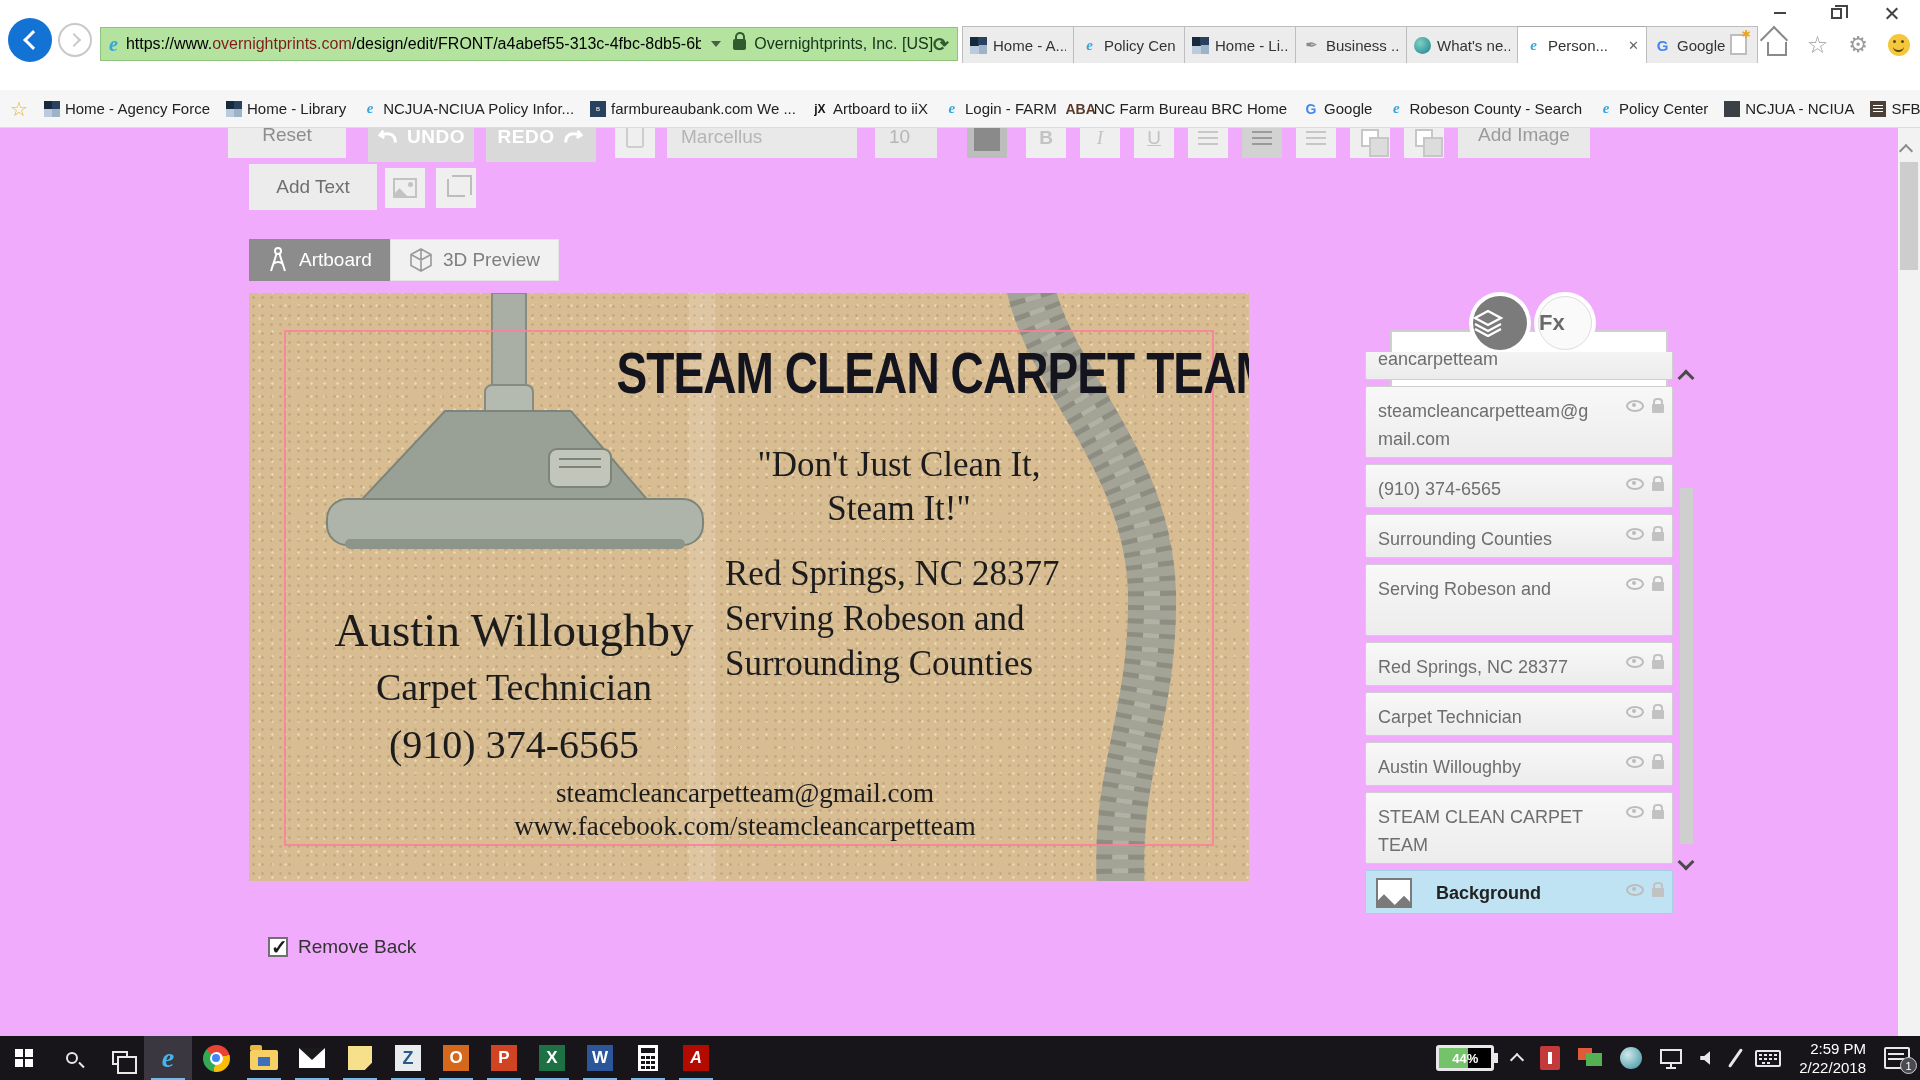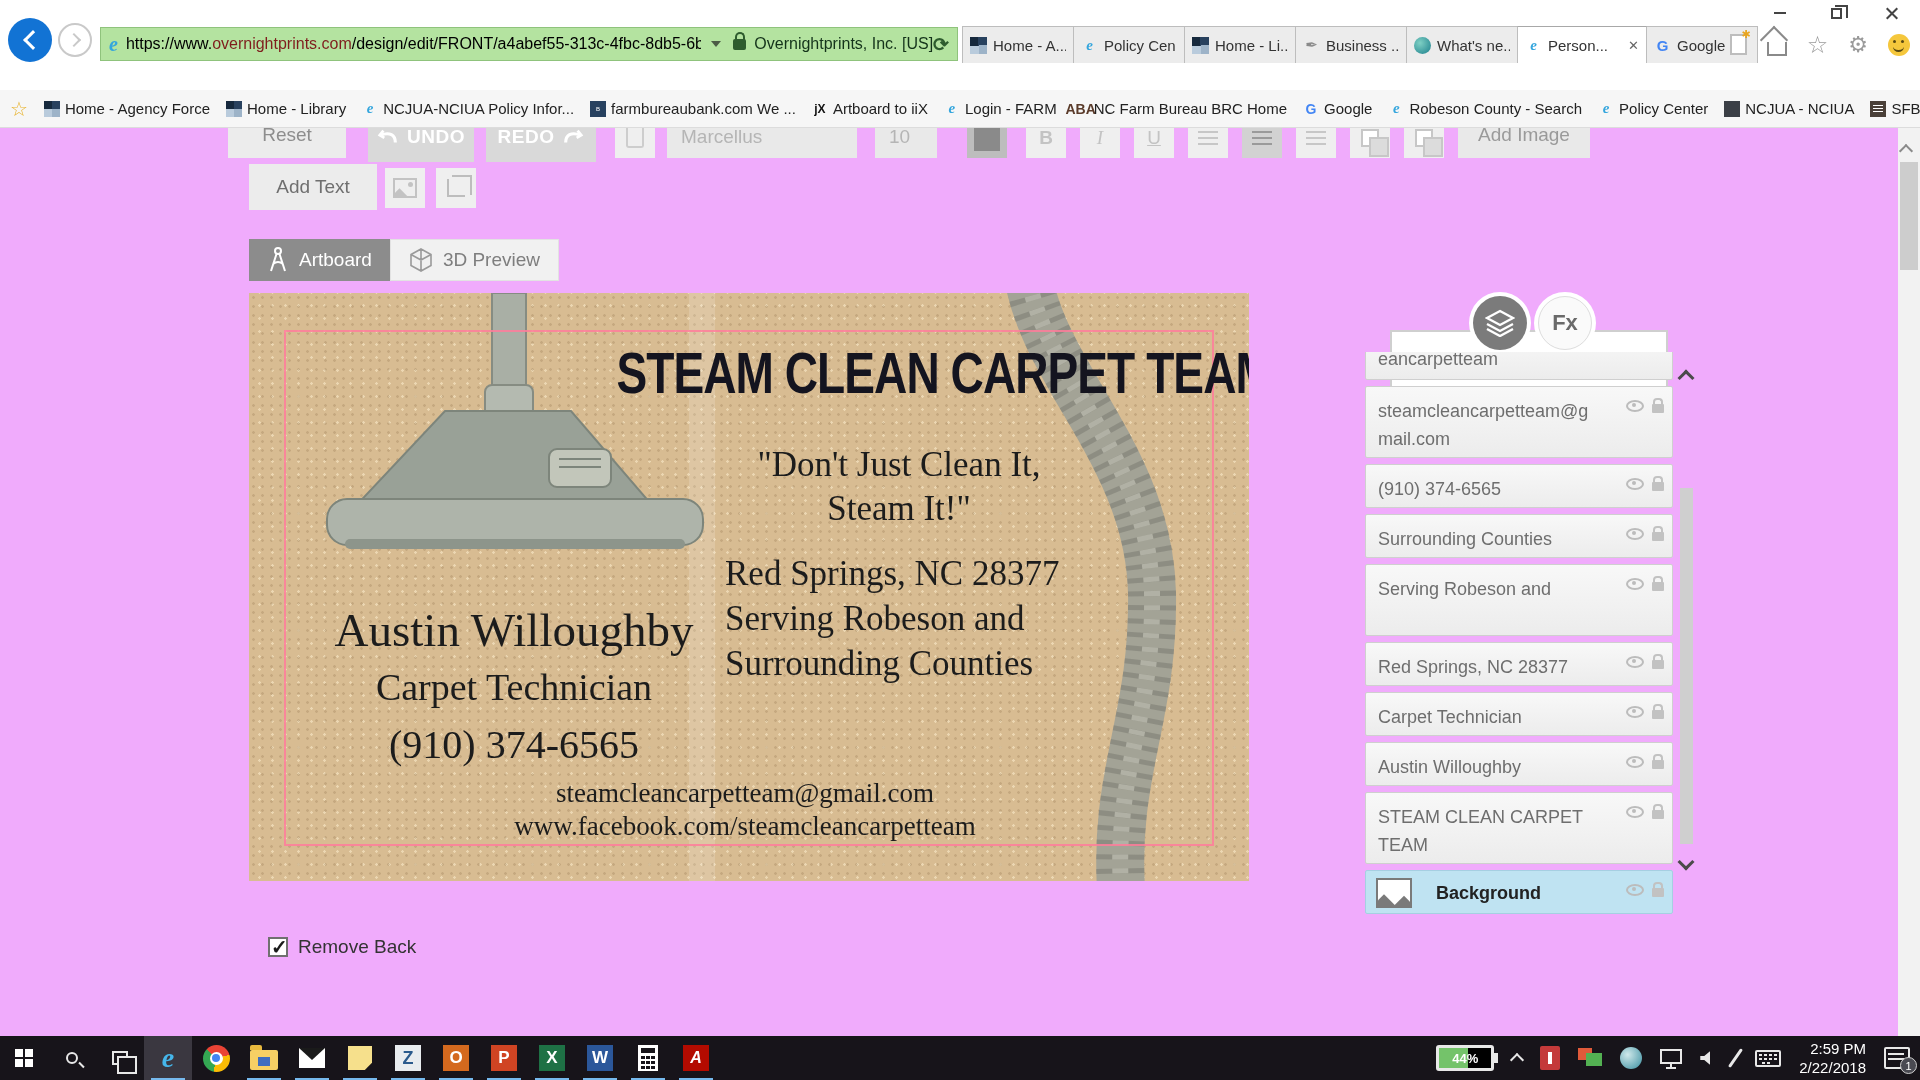--- a/index.html
+++ b/index.html
@@ -117,21 +117,21 @@
   .serif{font-family:"Liberation Serif",serif;color:#1c1c1c;}
   .ct-quote{left:400px;top:150px;width:500px;text-align:center;font-size:35px;line-height:44px;}
   .ct-right{left:476px;top:258px;width:420px;font-size:35px;line-height:45px;}
   .ct-name{left:20px;top:310px;width:490px;text-align:center;font-size:47px;}
   .ct-job{left:20px;top:372px;width:490px;text-align:center;font-size:38px;}
   .ct-phone{left:20px;top:428px;width:490px;text-align:center;font-size:40px;}
   .ct-mail{left:246px;top:484px;width:500px;text-align:center;font-size:27px;line-height:33px;}
 
   
   .circlebox{position:absolute;left:1390px;top:202px;width:278px;height:56px;border:2px solid #cfcfcf;border-bottom:none;background:#fff;}
-  .circ{position:absolute;width:54px;height:54px;border-radius:50%;display:flex;align-items:center;justify-content:center;}
+  .circ{position:absolute;width:54px;height:54px;border-radius:50%;display:flex;align-items:center;}
   .circ-layers{left:1473px;top:168px;background:#7b7b7b;box-shadow:0 0 0 4px #fff;}
   .circ-fx{left:1538px;top:168px;background:#fafafa;border:1px solid #ddd;color:#6a6a6a;font-weight:bold;font-size:22px;box-shadow:0 0 0 4px #fff;}
   .layers-list{position:absolute;left:1365px;top:224px;width:308px;height:566px;overflow:hidden;}
   .litem{position:relative;margin-bottom:6px;height:44px;border:1px solid #cfcfcf;border-radius:2px;
          background:linear-gradient(#f8f8f8,#ececec);color:#6e6e6e;font-size:18px;}
   .litem .llabel{position:absolute;left:12px;top:10px;width:212px;word-break:break-all;line-height:28px;}
   .litem.tall{height:72px;}
   .litem.first{height:44px;margin-top:-16px;}
   .litem.first .llabel{top:auto;bottom:6px;}
   .litem.selected{background:#bfe3f2;border-color:#a6cfe2;color:#222;font-weight:bold;}

